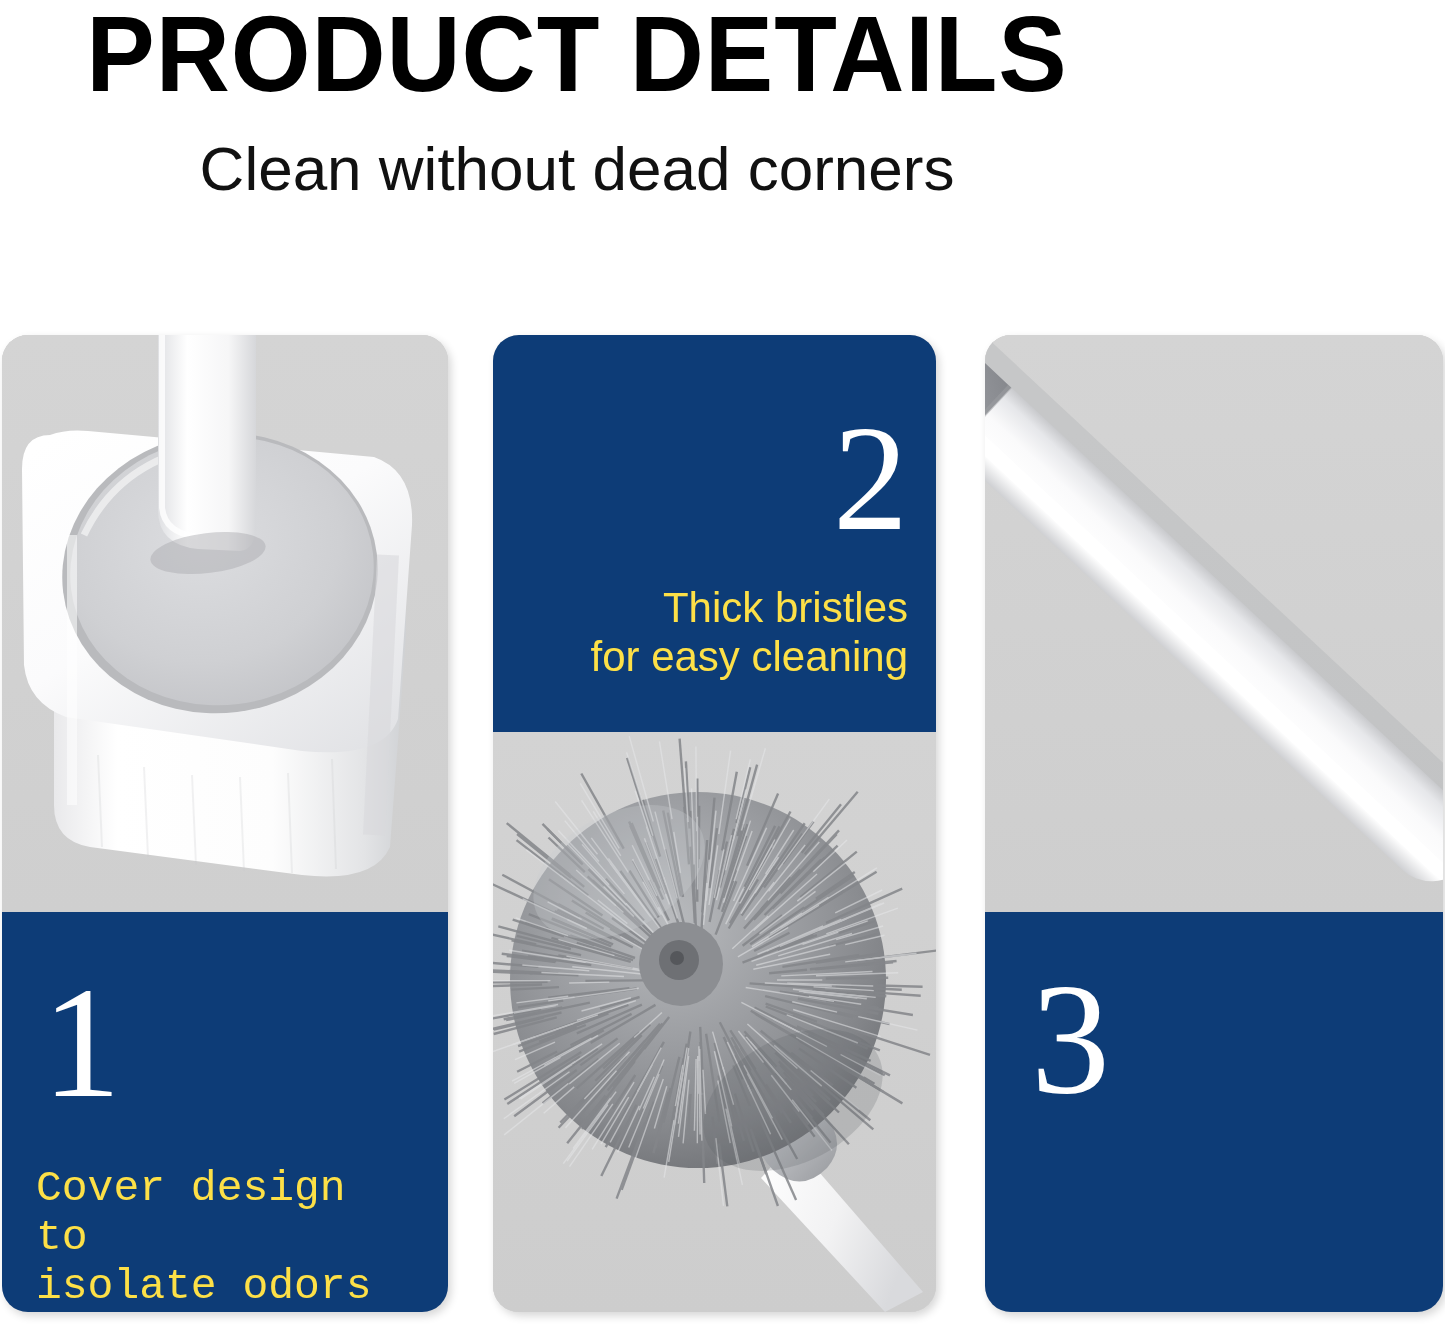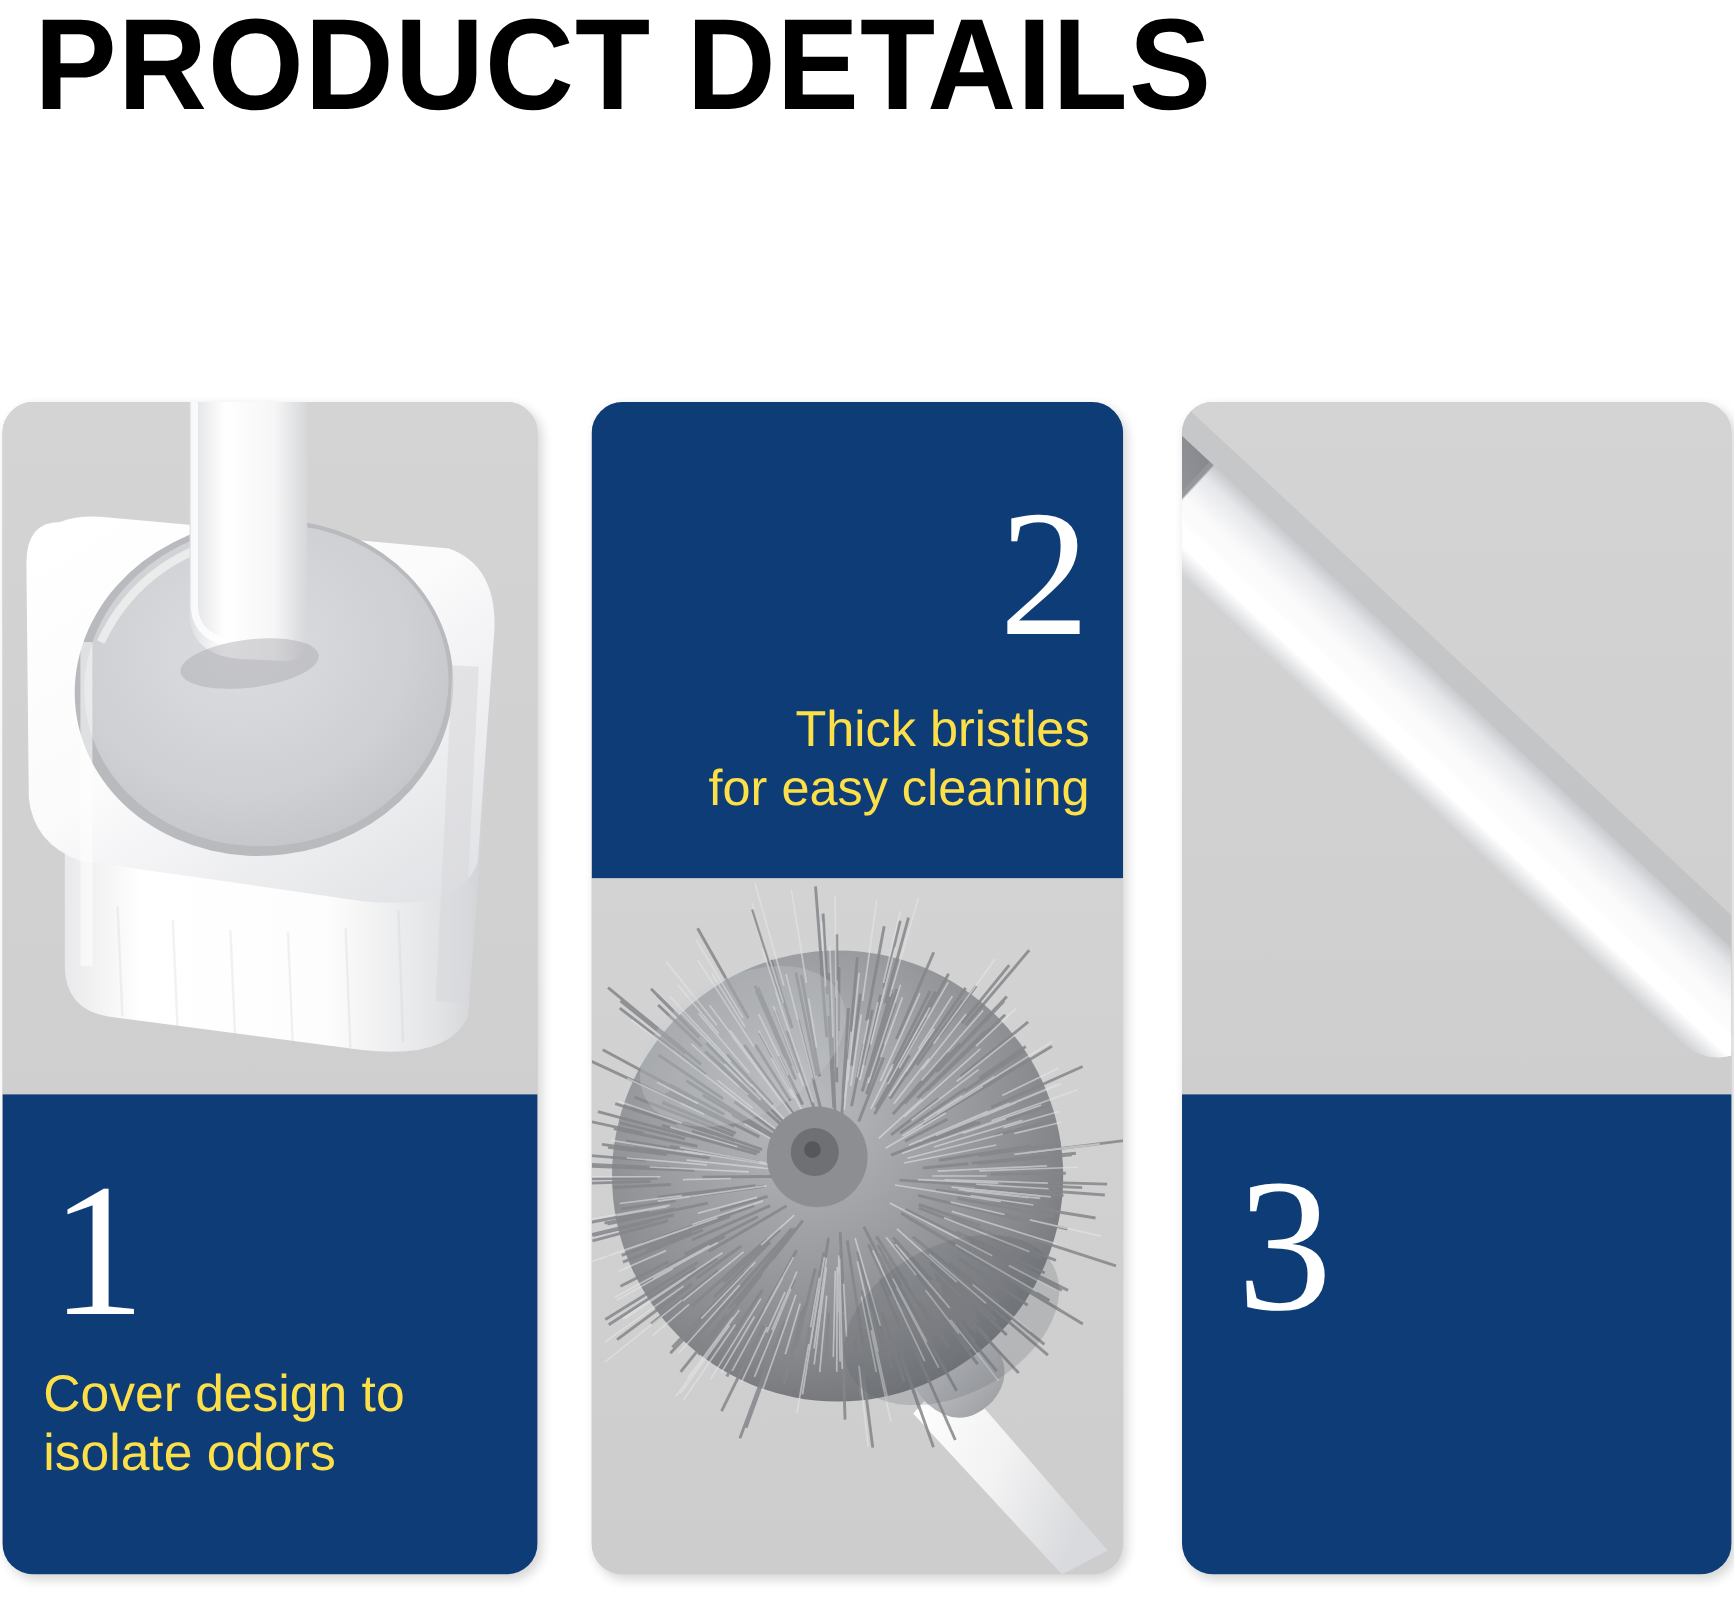--- a/index.html
+++ b/index.html
@@ -14,21 +14,21 @@
     overflow: hidden;
     font-family: "Liberation Sans", sans-serif;
     -webkit-font-smoothing: antialiased;
   }
 
   
   #header {
     position: absolute;
     left: 0; top: 0;
     width: 1154px;
-    text-align: left;
+    text-align: center;
   }
   #page-title {
     font-family: "Liberation Sans", sans-serif;
     font-weight: 700;
     font-size: 108px;
     line-height: 104px;
     letter-spacing: 1px;
     color: #000000;
     margin: 0;
     padding-top: 2px;
@@ -101,31 +101,32 @@
 
   .step-caption {
     font-family: "Liberation Sans", sans-serif;
     font-weight: 400;
     color: #fde047;
     font-size: 43px;
     line-height: 49px;
     display: block;
     white-space: pre-line;
   }
-  #panel-1 .step-caption { margin-top: 20px; }
+  #panel-1 .step-caption { margin-top: 46px; font-family: Liberation Mono, monospace; }
   #panel-2 .step-caption { margin-top: 34px; font-size: 42px; line-height: 49px; }
   #panel-3 .step-caption { margin-top: 40px; }
 
   .photo-svg { display: block; width: 100%; height: 100%; }
 </style>
 </head>
 <body>
 
 <div id="header">
   <h1 id="page-title">PRODUCT DETAILS</h1>
+  <div id="page-subtitle">Clean without dead corners</div>
 </div>
 
 <div class="panel" id="panel-1">
 
   <div class="photo-area">
     <svg class="photo-svg" viewBox="0 0 446 577" preserveAspectRatio="xMidYMid slice">
       <defs>
         <linearGradient id="p1bodyG" x1="0" y1="0" x2="1" y2="0">
           <stop offset="0%" stop-color="#e9e9eb"></stop>
           <stop offset="18%" stop-color="#ffffff"></stop>

